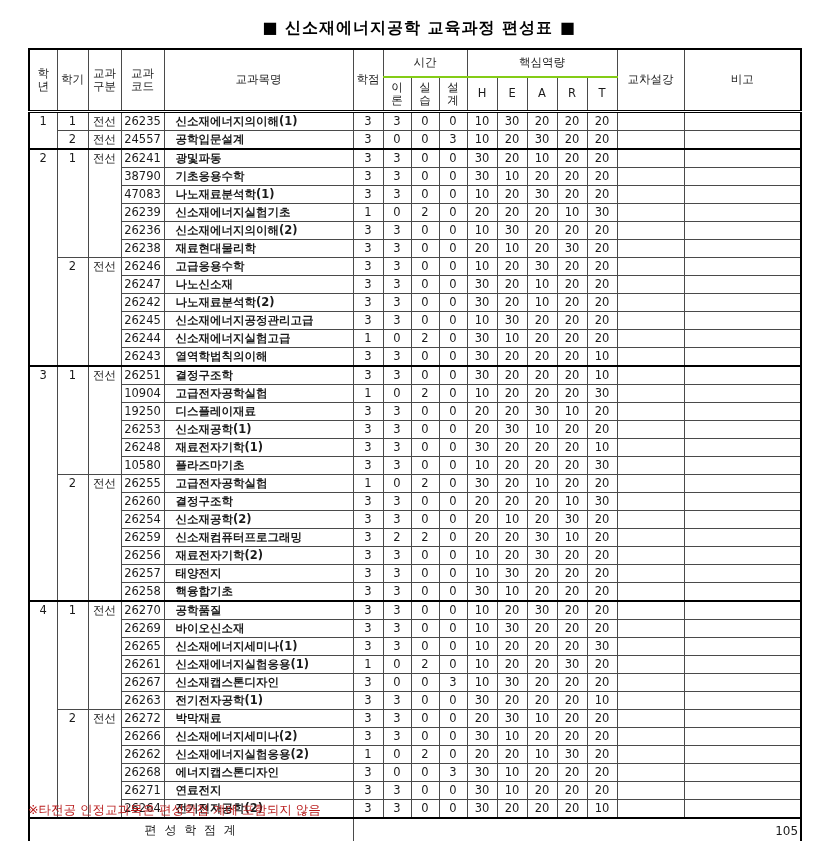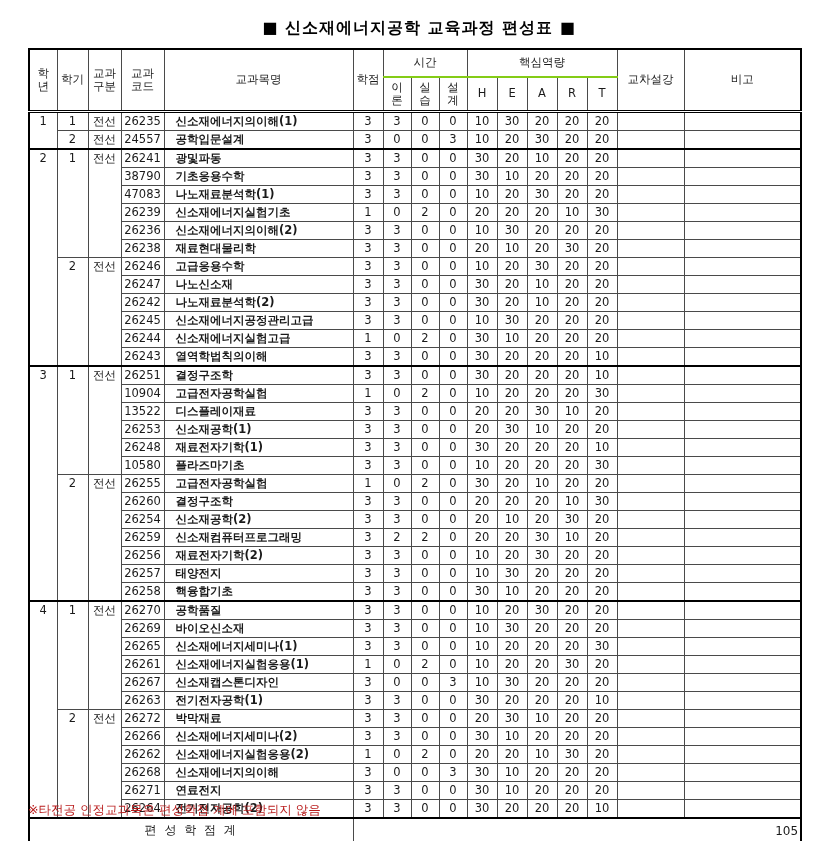--- a/index.html
+++ b/index.html
@@ -352,21 +352,21 @@
           <td class="c">0</td>
           <td class="c">10</td>
           <td class="c">20</td>
           <td class="c">20</td>
           <td class="c">20</td>
           <td class="c">30</td>
           <td class="c"></td>
           <td class="c"></td>
         </tr>
         <tr>
-          <td class="c">13522</td>
+          <td class="c">19250</td>
           <td class="l">디스플레이재료</td>
           <td class="c">3</td>
           <td class="c">3</td>
           <td class="c">0</td>
           <td class="c">0</td>
           <td class="c">20</td>
           <td class="c">20</td>
           <td class="c">30</td>
           <td class="c">10</td>
           <td class="c">20</td>
@@ -660,21 +660,21 @@
           <td class="c">20</td>
           <td class="c">20</td>
           <td class="c">10</td>
           <td class="c">30</td>
           <td class="c">20</td>
           <td class="c"></td>
           <td class="c"></td>
         </tr>
         <tr>
           <td class="c">26268</td>
-          <td class="l">신소재에너지의이해</td>
+          <td class="l">에너지캡스톤디자인</td>
           <td class="c">3</td>
           <td class="c">0</td>
           <td class="c">0</td>
           <td class="c">3</td>
           <td class="c">30</td>
           <td class="c">10</td>
           <td class="c">20</td>
           <td class="c">20</td>
           <td class="c">20</td>
           <td class="c"></td>

